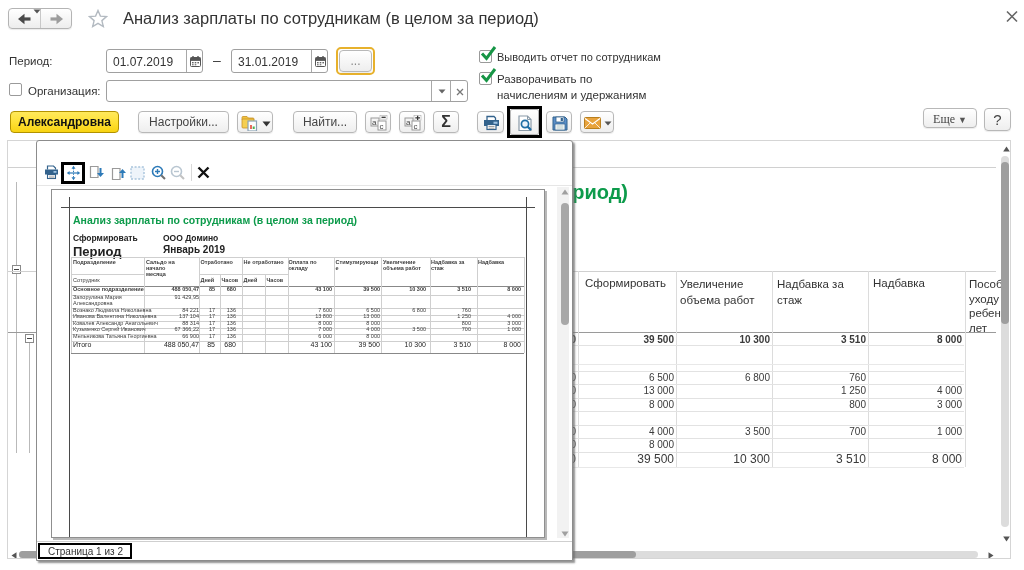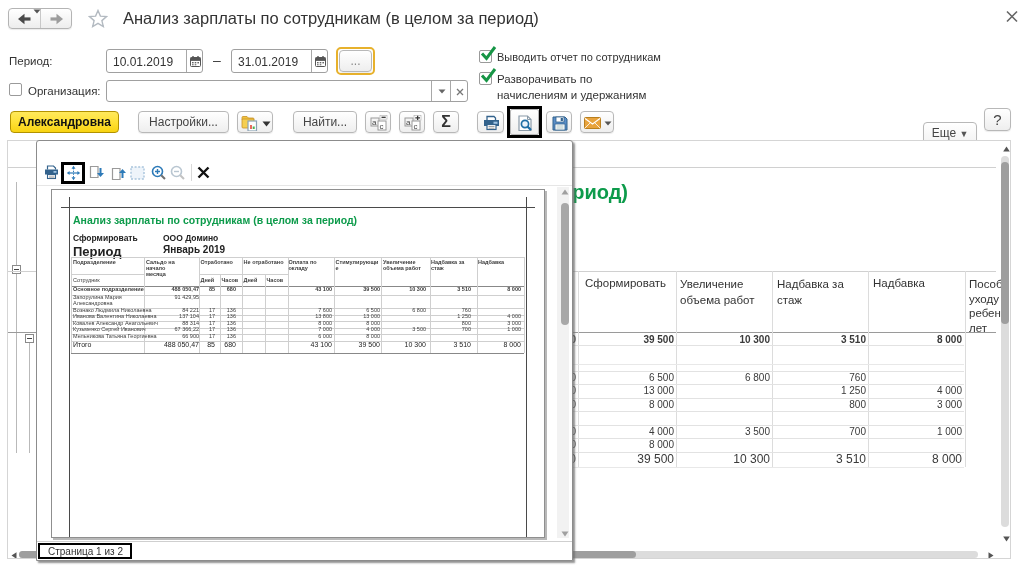--- a/index.html
+++ b/index.html
@@ -38,21 +38,21 @@
 <svg class="abs" style="left:88px;top:9px;" width="20" height="19" viewBox="0 0 20 19">
     <path d="M10 1.5 L12.4 7.1 L18.5 7.6 L13.9 11.6 L15.3 17.5 L10 14.3 L4.7 17.5 L6.1 11.6 L1.5 7.6 L7.6 7.1 Z" fill="none" stroke="#b3bac1" stroke-width="1.4"></path>
   </svg>
 <div class="abs" style="left:123px;top:9px;font-size:16.5px;color:#333;">Анализ зарплаты по сотрудникам (в целом за период)</div>
 <svg class="abs" style="left:1005px;top:10px;" width="14" height="13" viewBox="0 0 14 13">
     <path d="M2 1.5 L12 11.5 M12 1.5 L2 11.5" stroke="#666" stroke-width="1.6"></path>
   </svg>
 
 <div class="abs" style="left:9px;top:55px;font-size:11.5px;">Период:</div>
 <div class="fld" style="left:106px;top:49px;width:97px;height:24px;">
-  <div class="abs" style="left:6px;top:5px;font-size:12px;">10.01.2019</div>
+  <div class="abs" style="left:6px;top:5px;font-size:12px;">01.07.2019</div>
   <div class="abs" style="left:79px;top:0;width:1px;height:22px;background:#a8a8a8;"></div>
   <svg class="abs" style="left:83px;top:6px;" width="11" height="11" viewBox="0 0 11 11">
       <rect x="0.5" y="1.5" width="10" height="9" rx="1" fill="#fff" stroke="#555"></rect>
       <rect x="0.5" y="1.5" width="10" height="3.4" fill="#555"></rect>
       <rect x="2.3" y="0" width="1.4" height="2.4" fill="#555"></rect>
       <rect x="7.3" y="0" width="1.4" height="2.4" fill="#555"></rect>
       <rect x="2" y="6" width="1.6" height="1.4" fill="#666"></rect>
       <rect x="4.7" y="6" width="1.6" height="1.4" fill="#666"></rect>
       <rect x="7.4" y="6" width="1.6" height="1.4" fill="#666"></rect>
       <rect x="2" y="8.2" width="1.6" height="1.1" fill="#666"></rect>
@@ -172,21 +172,21 @@
 <div class="btn" style="left:580px;top:111px;width:34px;height:22px;">
   <svg class="abs" style="left:3px;top:5px;" width="17" height="12" viewBox="0 0 17 12">
       <rect x="0.5" y="0.5" width="16" height="11" rx="1" fill="#e8a33d" stroke="#b97f1e"></rect>
       <path d="M1 1.5 L8.5 7 L16 1.5" fill="none" stroke="#fff" stroke-width="1.1"></path>
       <path d="M1 11 L6 6 M16 11 L11 6" fill="none" stroke="#fff" stroke-width="0.8"></path>
     </svg>
   <svg class="abs" style="left:23px;top:9px;" width="8" height="5" viewBox="0 0 8 5">
       <path d="M0.5 0.5 L7.5 0.5 L4 4.5 Z" fill="#555"></path>
     </svg>
 </div>
-<div class="btn" style="left:923px;top:122px;width:54px;height:29px;line-height:21px;">Еще <span style="font-size:9px;color:#555;">▼</span></div>
+<div class="btn" style="left:923px;top:108px;width:54px;height:20px;line-height:21px;font-family:Liberation Serif, serif;">Еще <span style="font-size:9px;color:#555;">▼</span></div>
 <div class="btn" style="left:984px;top:108px;width:27px;height:23px;line-height:21px;font-size:15px;">?</div>
 
 <div class="abs" id="report" style="left:7px;top:140px;width:1004px;height:419px;border:1px solid #d5d5d5;background:#fff;overflow:hidden;font-size:10px;color:#3a3a3a;">
 
   <div class="abs" style="right:382px;top:40px;font-size:20px;font-weight:bold;color:#0d9b4b;white-space:nowrap;">Анализ зарплаты по сотрудникам (в целом за период)</div>
   <div class="abs" style="left:0;top:26px;width:988px;height:1px;background:#d0d0d0;"></div>
 
   <div class="abs" style="left:8px;top:41px;width:1px;height:84px;background:#b9b9b9;"></div>
   <div class="abs" style="left:4px;top:124px;width:9px;height:9px;border:1px solid #8a8a8a;background:#fff;"></div>
   <div class="abs" style="left:6px;top:128px;width:5px;height:1px;background:#444;"></div>

